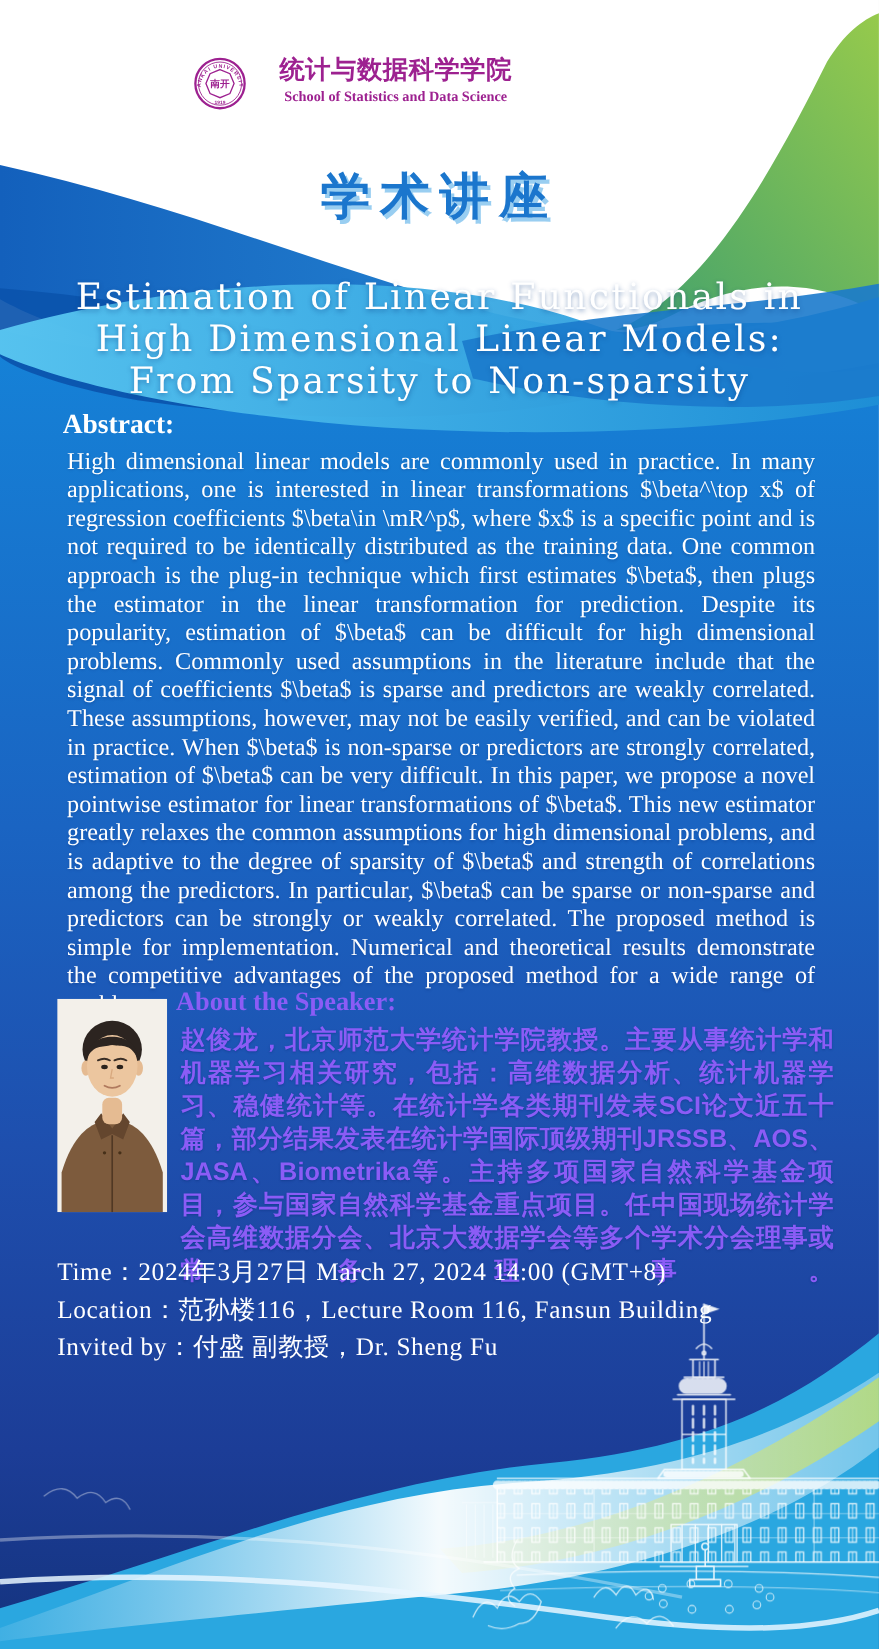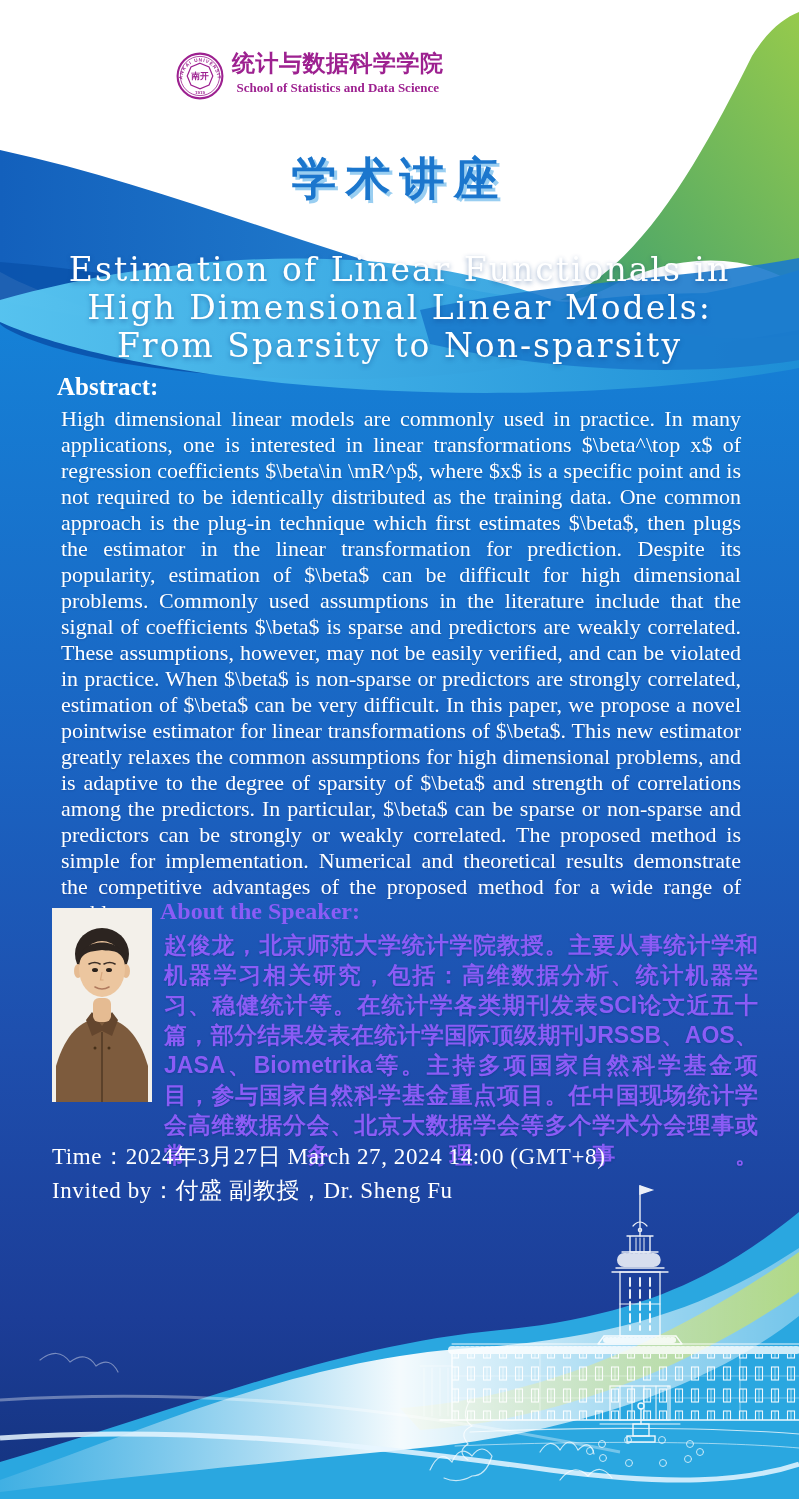--- a/index.html
+++ b/index.html
@@ -8,21 +8,21 @@
   .bg{position:absolute;left:0;top:0;width:799px;height:1499px;display:block;}
 
   
   .header{position:absolute;left:176px;top:42px;display:flex;align-items:flex-start;}
   .seal{width:48px;height:48px;margin-top:10px;flex:0 0 auto;}
   .cal-group{margin-left:10px;width:156px;text-align:center;color:#9D2190;}
   .calligraphy{font-size:37px;line-height:42px;letter-spacing:2px;font-weight:bold;
                font-style:italic;font-family:"Liberation Serif",serif;}
   .univ-en{font-size:16.5px;font-weight:bold;letter-spacing:0.2px;margin-top:2px;
            font-family:"Liberation Serif",serif;}
-  .school-group{margin-left:8px;margin-top:8px;text-align:center;color:#9D2190;}
+  .school-group{margin-left:30px;margin-top:8px;text-align:center;color:#9D2190;}
   .school-cn{font-size:23px;font-weight:bold;letter-spacing:0.5px;line-height:26px;
              font-family:"Liberation Sans",sans-serif;}
   .school-en{font-size:13px;font-weight:bold;margin-top:4px;font-family:"Liberation Serif",serif;}
 
   
   .banner{position:absolute;left:0;top:149px;width:100%;text-align:center;
           font-family:"Liberation Sans",sans-serif;font-weight:900;font-size:45px;
           letter-spacing:9px;color:#1B76CD;
           text-shadow:3px 3px 0 rgba(148,203,240,.95), -1px -1px 0 #ffffff, 1px -1px 0 #ffffff,
                       -1px 1px 0 #ffffff, 1px 1px 0 #ffffff;}
@@ -254,17 +254,20 @@
       <h2>About the Speaker:</h2>
       <p class="bio">赵俊龙，北京师范大学统计学院教授。主要从事统计学和机器学习相关研究，包括：高维数据分析、统计机器学习、稳健统计等。在统计学各类期刊发表SCI论文近五十篇，部分结果发表在统计学国际顶级期刊JRSSB、AOS、JASA、Biometrika等。主持多项国家自然科学基金项目，参与国家自然科学基金重点项目。任中国现场统计学会高维数据分会、北京大数据学会等多个学术分会理事或常务理事。</p>
     </div>
   </section>
 
   <section class="details">
     <div class="detail-row">
       <span>Time：</span><span>2024年3月27日 March 27, 2024 14:00 (GMT+8)</span>
     </div>
     <div class="detail-row">
+      <span>Location：</span><span>范孙楼116，Lecture Room 116, Fansun Building</span>
+    </div>
+    <div class="detail-row">
       <span>Invited by：</span><span>付盛 副教授，Dr. Sheng Fu</span>
     </div>
   </section>
 
 </div>
 
 </body></html>

